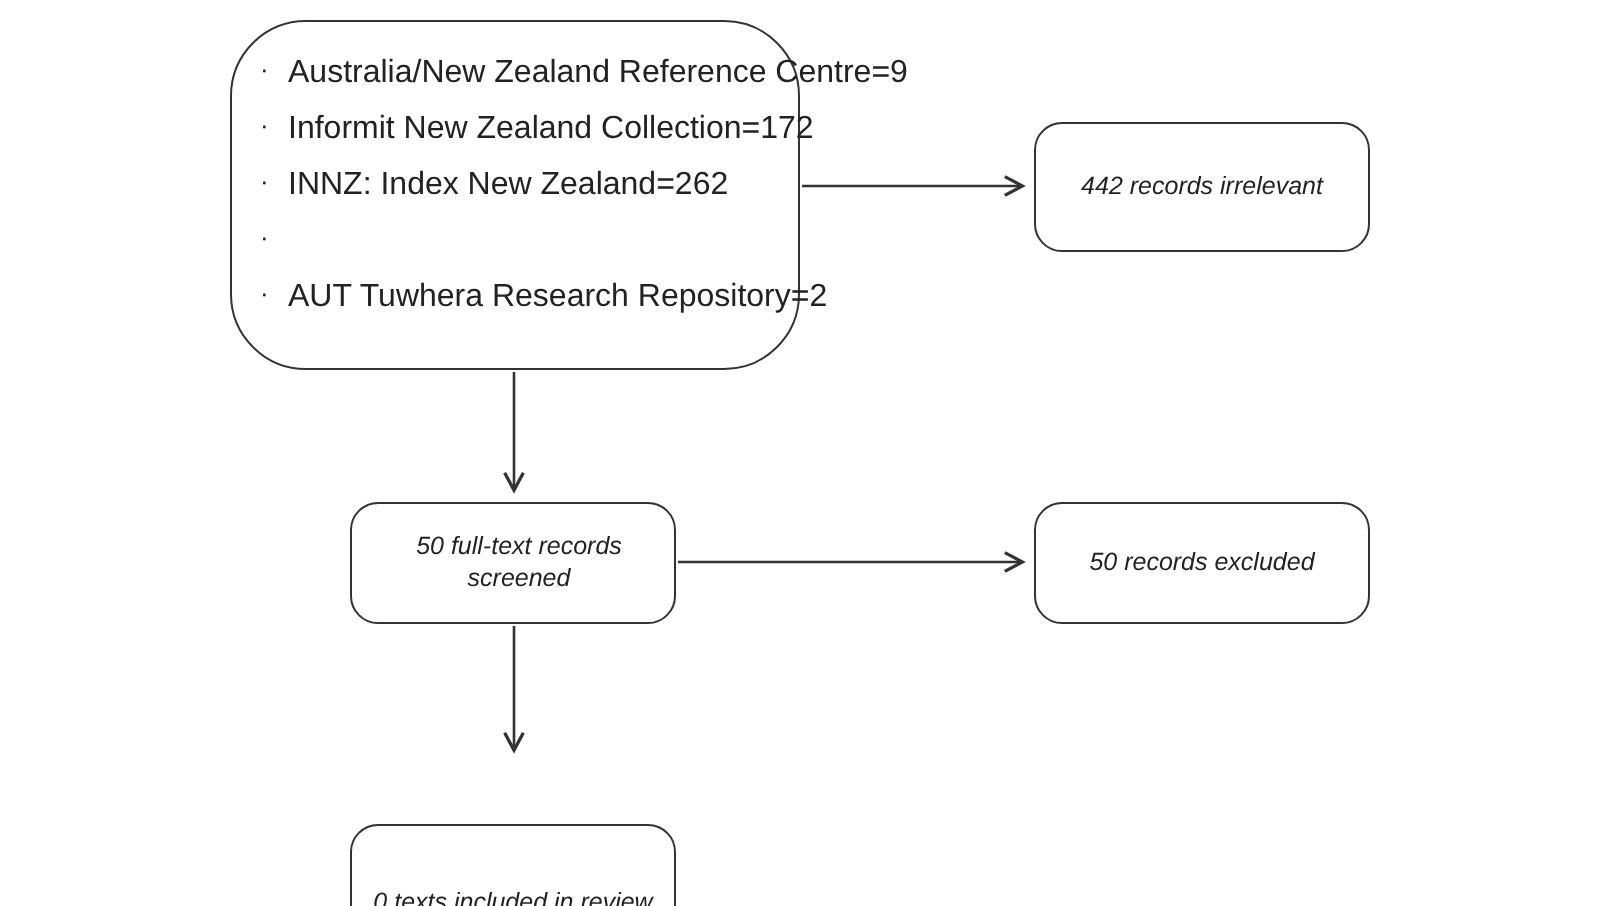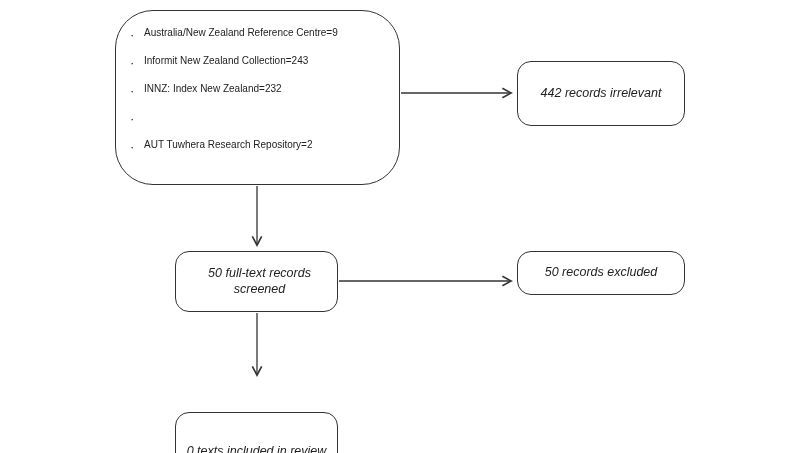--- a/index.html
+++ b/index.html
@@ -48,29 +48,29 @@
     width: 21px;
     flex: 0 0 21px;
     text-align: left;
     padding-left: 7px;
     font-size: 13px;
     color: #222222;
     box-sizing: border-box;
   }
   .src-text {
     flex: 1;
-    font-size: 10px;
+    font-size: 16px;
     color: #222222;
     white-space: nowrap;
   }
   
   #node-sources   { left: 115px; top: 10px;  width: 285px; height: 175px; }
   #node-irrelevant{ left: 517px; top: 61px;  width: 168px; height: 65px;  }
   #node-screened  { left: 175px; top: 251px; width: 163px; height: 61px; padding-left: 12px;  }
-  #node-excluded  { left: 517px; top: 251px; width: 168px; height: 44px;  }
+  #node-excluded  { left: 517px; top: 251px; width: 168px; height: 61px;  }
   #node-included  { left: 175px; top: 381px; width: 163px; height: 80px; margin-top: 31px;  }
 </style>
 </head>
 <body>
 
 <div class="canvas">
 
   <svg class="edges" viewBox="0 0 800 453" xmlns="http://www.w3.org/2000/svg">
     <defs>
       <marker id="arrowhead" viewBox="0 0 10 10" refX="7.5" refY="5" markerWidth="9" markerHeight="9" orient="auto">
@@ -83,25 +83,25 @@
     <line x1="257" y1="313" x2="257" y2="374" stroke="#333333" stroke-width="1.3" marker-end="url(#arrowhead)"></line>
   </svg>
 
   <div class="node big" id="node-sources">
     <div class="src-row">
       <span class="bullet">·</span>
       <span class="src-text">Australia/New Zealand Reference Centre=9</span>
     </div>
     <div class="src-row">
       <span class="bullet">·</span>
-      <span class="src-text">Informit New Zealand Collection=243</span>
+      <span class="src-text">Informit New Zealand Collection=172</span>
     </div>
     <div class="src-row">
       <span class="bullet">·</span>
-      <span class="src-text">INNZ: Index New Zealand=232</span>
+      <span class="src-text">INNZ: Index New Zealand=262</span>
     </div>
     <div class="src-row">
       <span class="bullet">·</span>
     </div>
     <div class="src-row">
       <span class="bullet">·</span>
       <span class="src-text">AUT Tuwhera Research Repository=2</span>
     </div>
   </div>
 

